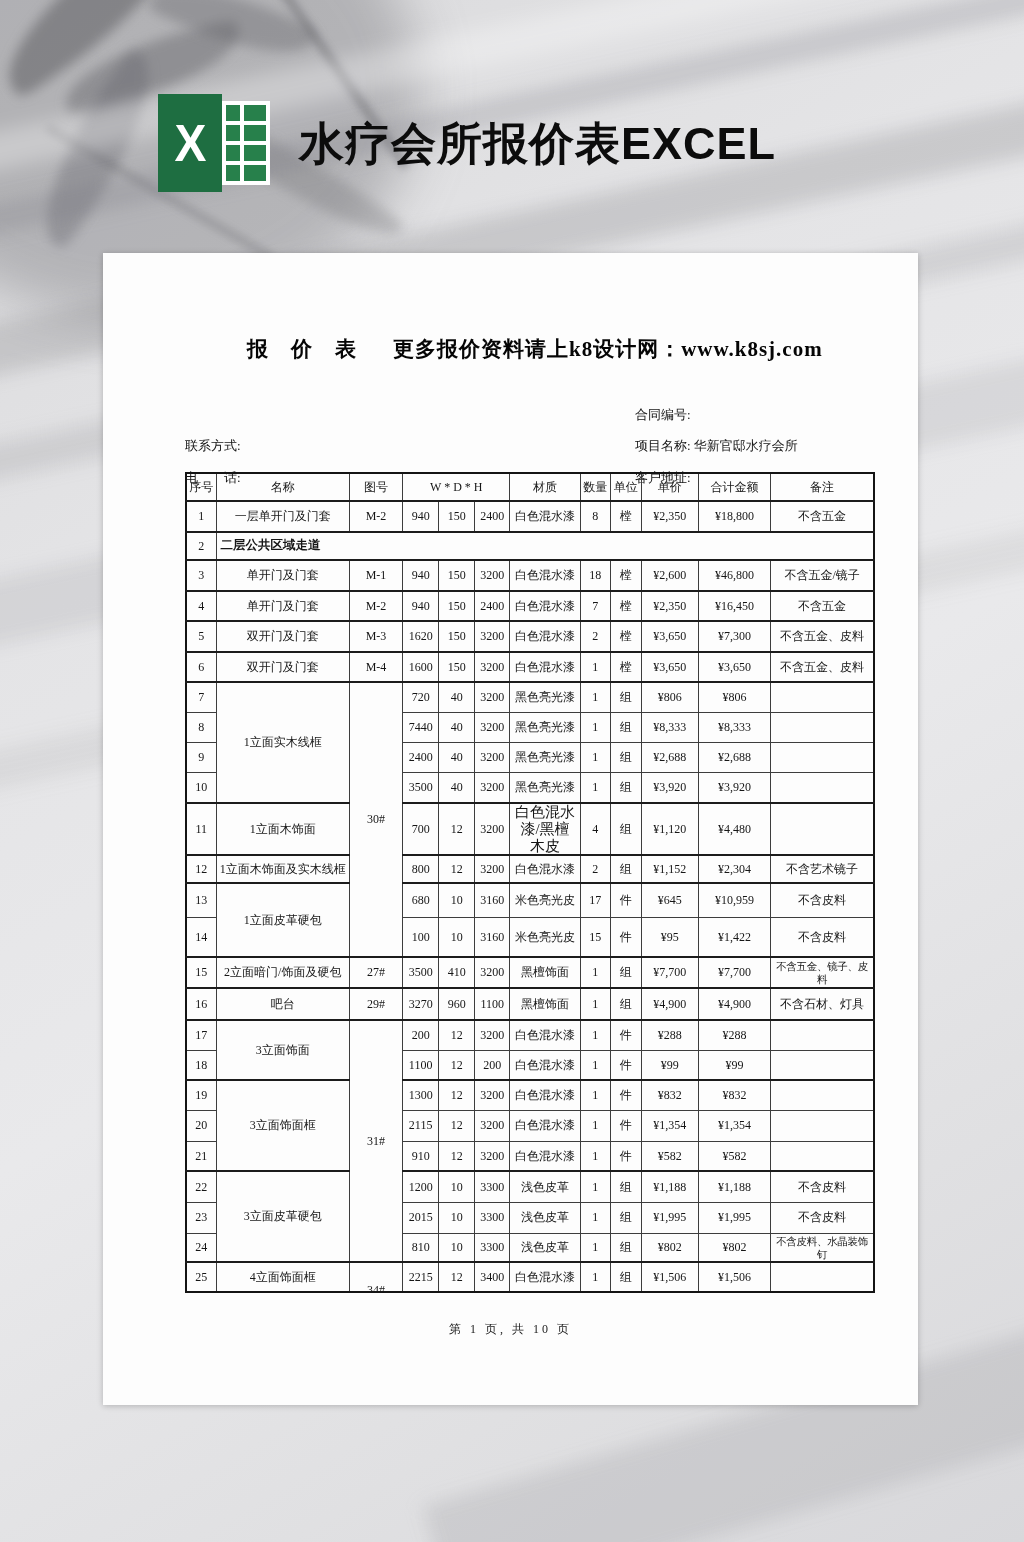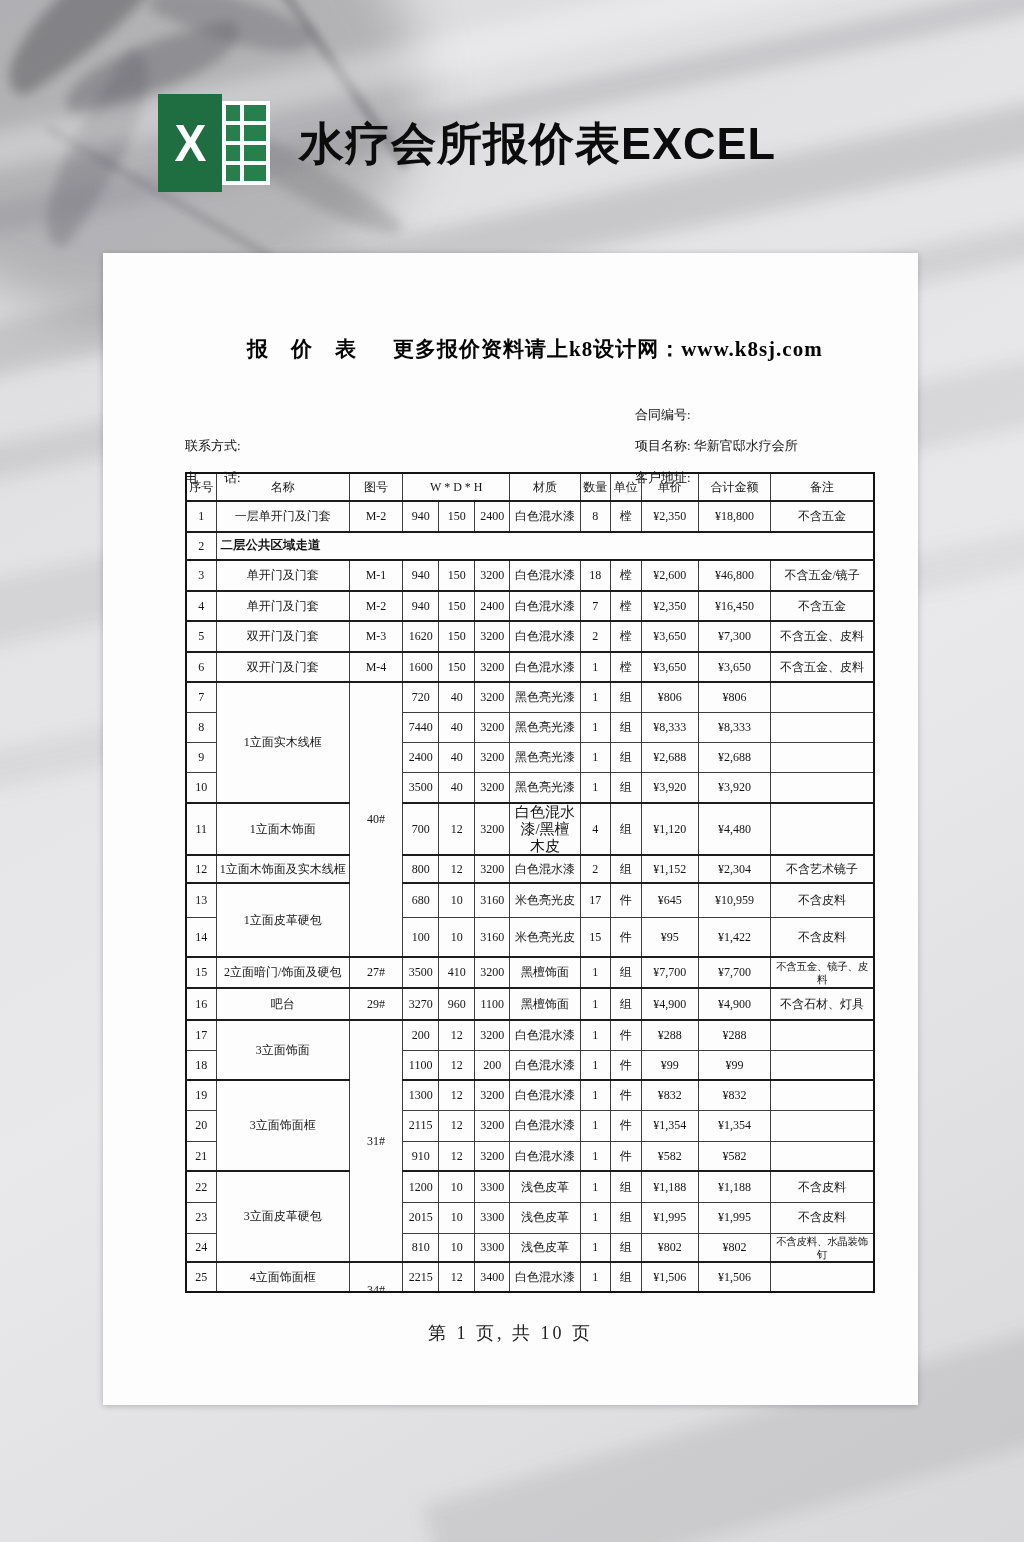--- a/index.html
+++ b/index.html
@@ -53,21 +53,21 @@
   table.qt td { border:1px solid #3d3d3d; text-align:center; vertical-align:middle;
                 padding:0 2px; overflow:hidden; line-height:1.25; }
   table.qt tr.gb td { border-top:2px solid #1c1c1c; }
   table.qt td.sec { text-align:left; font-weight:bold; padding-left:4px; font-size:12.5px;margin-left:48px; }
   table.qt td.mat2 { font-size:15px; line-height:1.12; padding:0 3px;margin-top:24px; }
   table.qt td.sm { font-size:10.5px; letter-spacing:-0.3px;font-family:Liberation Serif, serif; }
   table.qt td.gclip { position:relative; }
   table.qt td.gclip span { position:absolute; left:0; right:0; bottom:-7px; text-align:center; }
 
   .page-footer { position:absolute; left:0; top:1068px; width:100%; text-align:center;
-                 font-size:18px; letter-spacing:3px; color:#222; }
+                 font-size:12px; letter-spacing:3px; color:#222; }
 </style>
 </head>
 <body>
 
 <div class="canvas">
 
   <div class="decor blob" style="left:-140px; top:-140px; width:560px; height:460px; background:rgba(110,110,115,.38);"></div>
   <div class="decor leaf" style="left:-20px; top:-30px; width:230px; height:70px; background:rgba(85,85,90,.5); transform:rotate(-35deg);"></div>
   <div class="decor leaf" style="left:60px; top:40px; width:185px; height:55px; background:rgba(95,95,100,.42); transform:rotate(-14deg);"></div>
   <div class="decor leaf" style="left:150px; top:-5px; width:165px; height:50px; background:rgba(100,100,106,.38); transform:rotate(24deg);"></div>
@@ -213,21 +213,21 @@
             <td>白色混水漆</td>
             <td>1</td>
             <td>樘</td>
             <td>¥3,650</td>
             <td>¥3,650</td>
             <td>不含五金、皮料</td>
           </tr>
           <tr class="gb" style="height: 30px;">
             <td>7</td>
             <td rowspan="4">1立面实木线框</td>
-            <td rowspan="8">40#</td>
+            <td rowspan="8">30#</td>
             <td>720</td>
             <td>40</td>
             <td>3200</td>
             <td>黑色亮光漆</td>
             <td>1</td>
             <td>组</td>
             <td>¥806</td>
             <td>¥806</td>
             <td></td>
           </tr>

